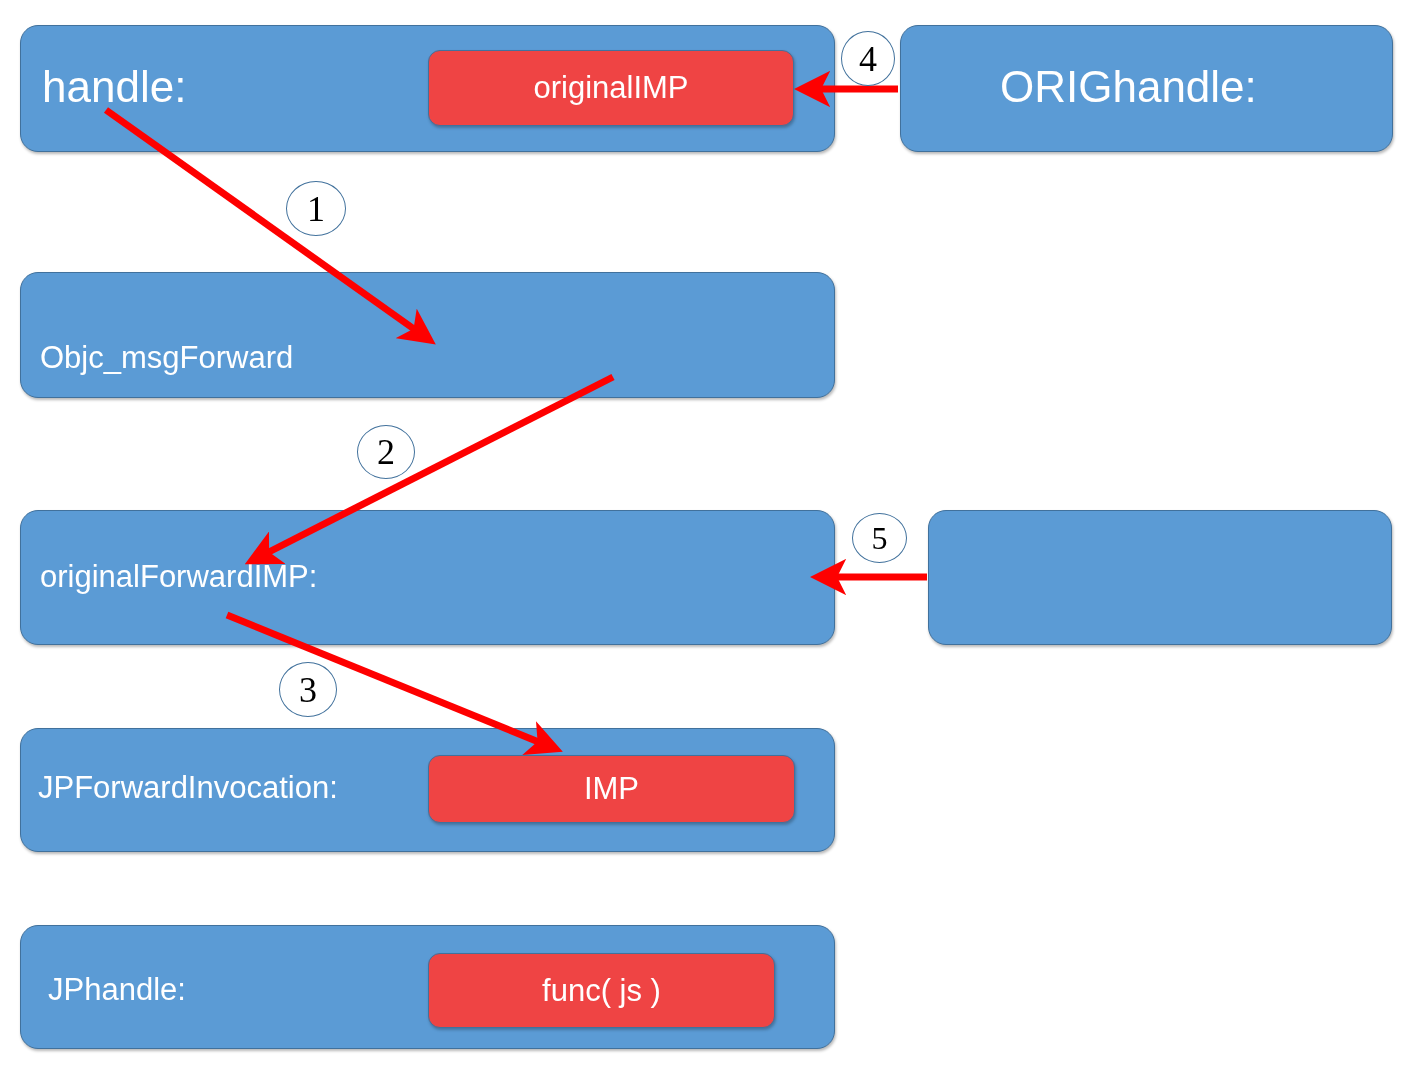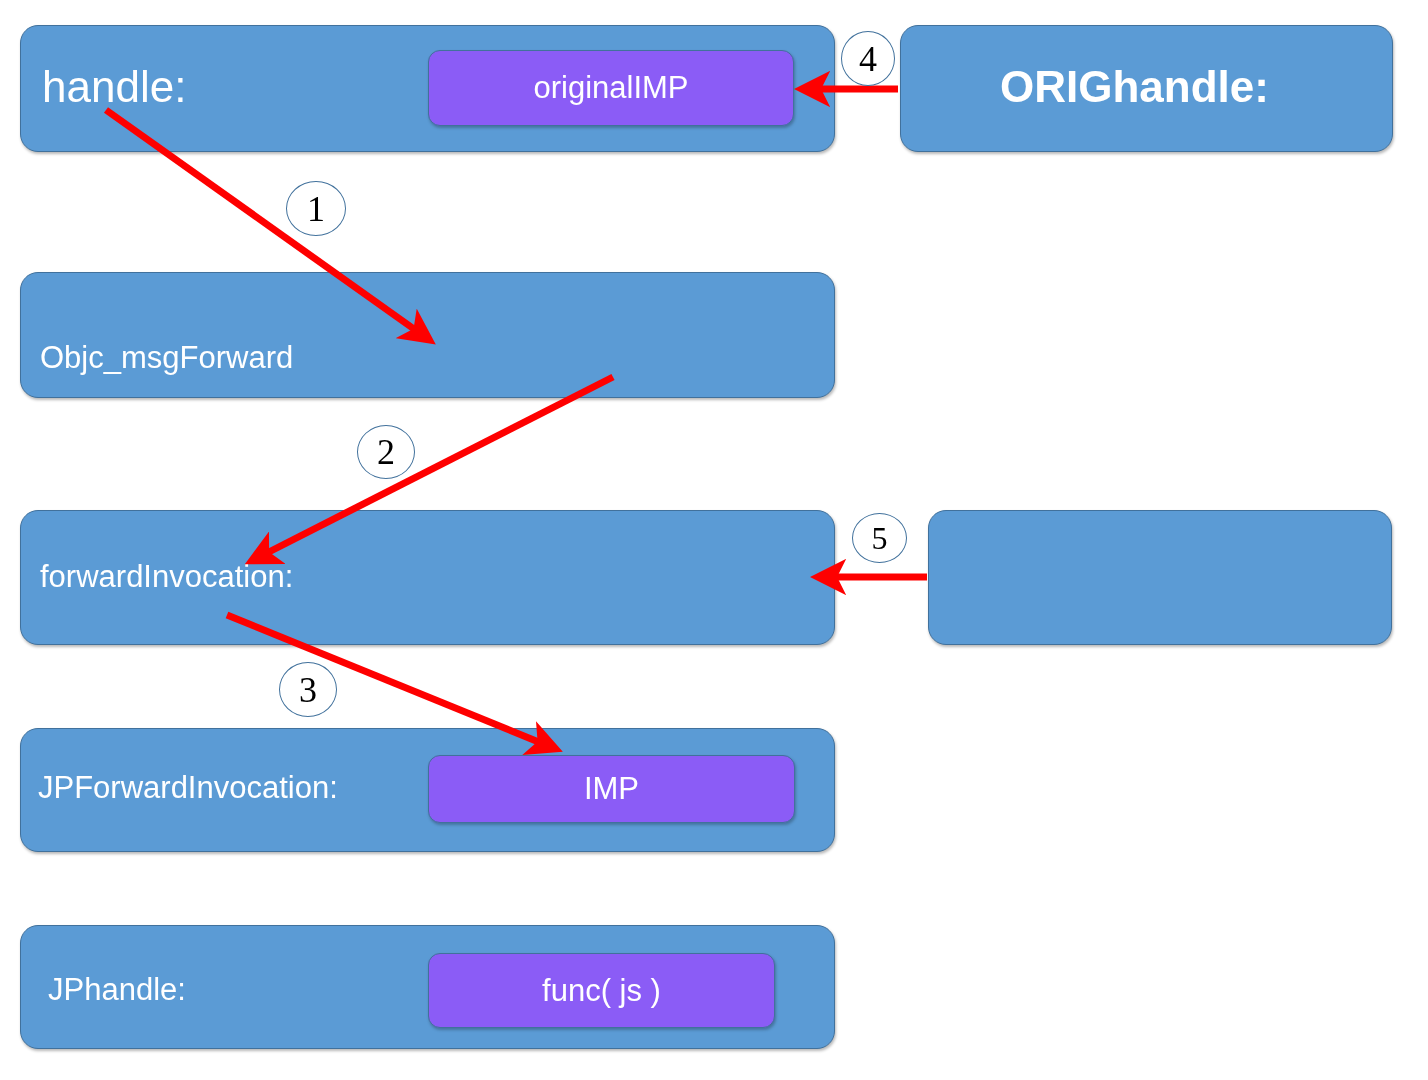--- a/index.html
+++ b/index.html
@@ -29,21 +29,21 @@
   }
   .node-label {
     position: absolute;
     color: #ffffff;
     white-space: nowrap;
     line-height: 1;
   }
   .imp-box {
     position: absolute;
     box-sizing: border-box;
-    background: #8b5cf6;
+    background: #ef4444;
     border: 1px solid #41719c;
     border-radius: 12px;
     box-shadow: 1px 2px 3px rgba(0,0,0,0.25);
     display: flex;
     align-items: center;
     justify-content: center;
     color: #ffffff;
     white-space: nowrap;
   }
   .step-badge {
@@ -72,27 +72,27 @@
 </head>
 <body>
 
 <div id="canvas">
 
   <div class="node" style="left:20px; top:25px; width:815px; height:127px;"></div>
   <div class="node-label" style="left:42px; top:65px; font-size:44px;">handle:</div>
   <div class="imp-box" style="left:428px; top:50px; width:366px; height:76px; font-size:31px;">originalIMP</div>
 
   <div class="node" style="left:900px; top:25px; width:493px; height:127px;"></div>
-  <div class="node-label" style="left:1000px; top:65px; font-size:44px;font-weight:bold;">ORIGhandle:</div>
+  <div class="node-label" style="left:1000px; top:65px; font-size:44px;">ORIGhandle:</div>
 
   <div class="node" style="left:20px; top:272px; width:815px; height:126px;"></div>
   <div class="node-label" style="left:40px; top:342px; font-size:31px;">Objc_msgForward</div>
 
   <div class="node" style="left:20px; top:510px; width:815px; height:135px;"></div>
-  <div class="node-label" style="left:40px; top:561px; font-size:31px;">forwardInvocation:</div>
+  <div class="node-label" style="left:40px; top:561px; font-size:31px;">originalForwardIMP:</div>
 
   <div class="node" style="left:928px; top:510px; width:464px; height:135px;"></div>
 
   <div class="node" style="left:20px; top:728px; width:815px; height:124px;"></div>
   <div class="node-label" style="left:38px; top:772px; font-size:31px;">JPForwardInvocation:</div>
   <div class="imp-box" style="left:428px; top:755px; width:367px; height:68px; font-size:31px;">IMP</div>
 
   <div class="node" style="left:20px; top:925px; width:815px; height:124px;"></div>
   <div class="node-label" style="left:38px; top:974px; font-size:31px;margin-left:10px;">JPhandle:</div>
   <div class="imp-box" style="left:428px; top:953px; width:347px; height:75px; font-size:31px;">func( js )</div>

